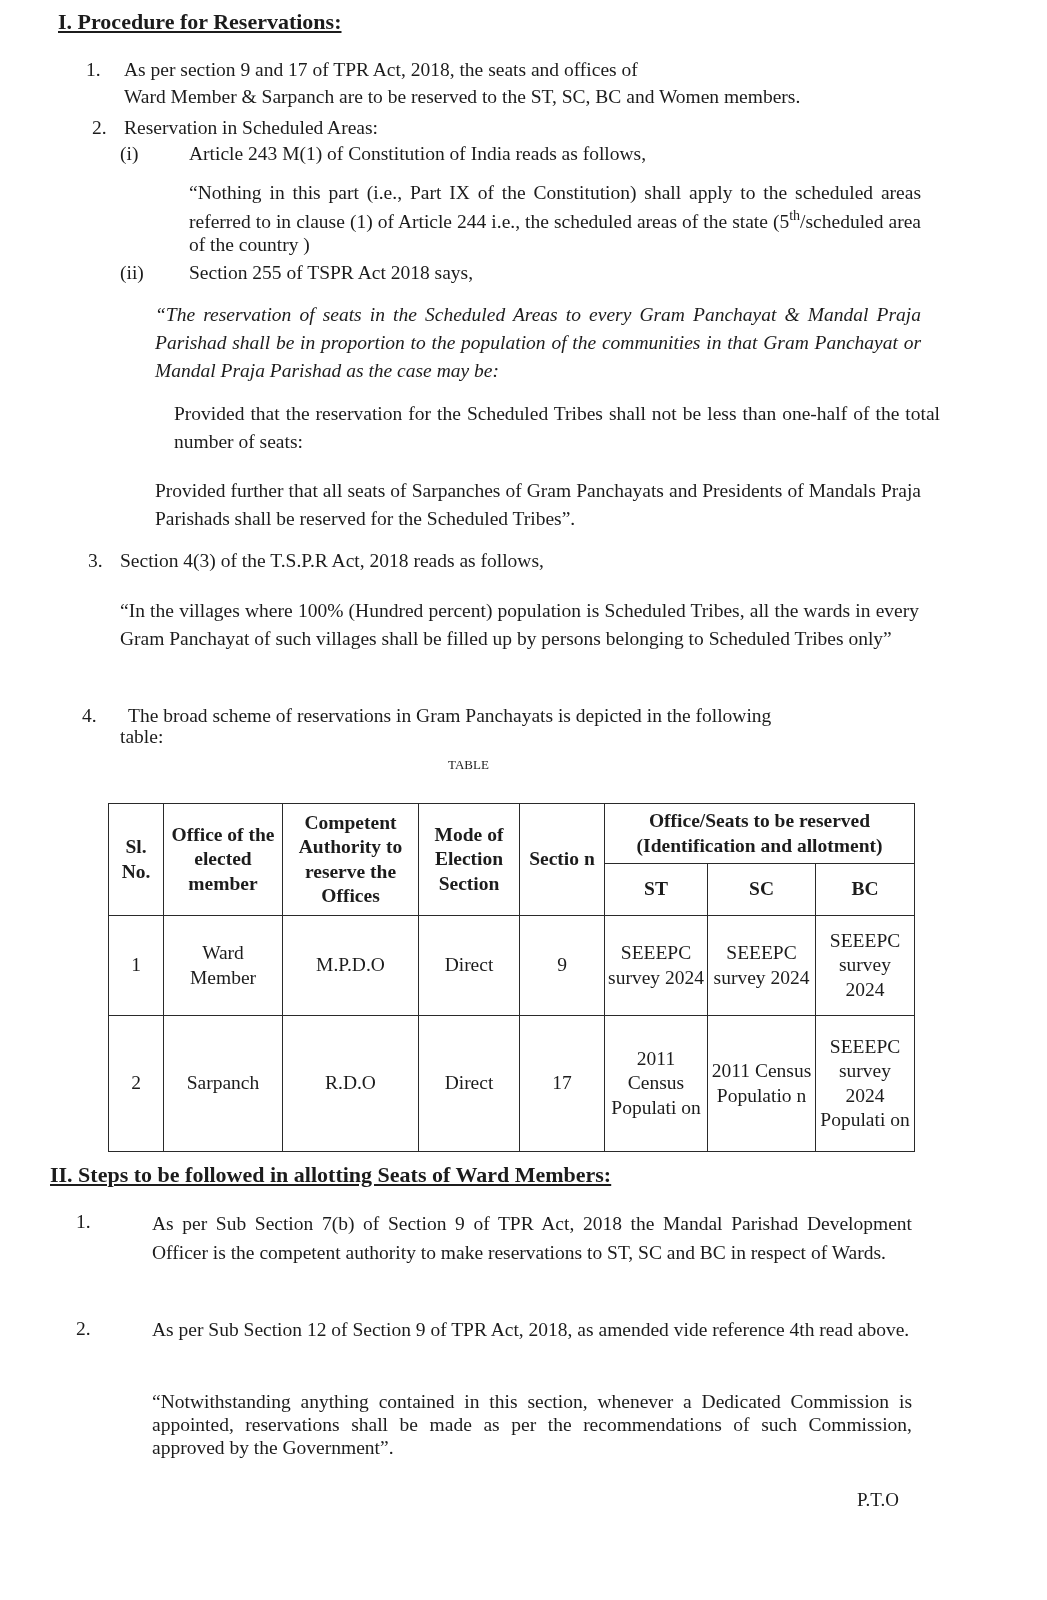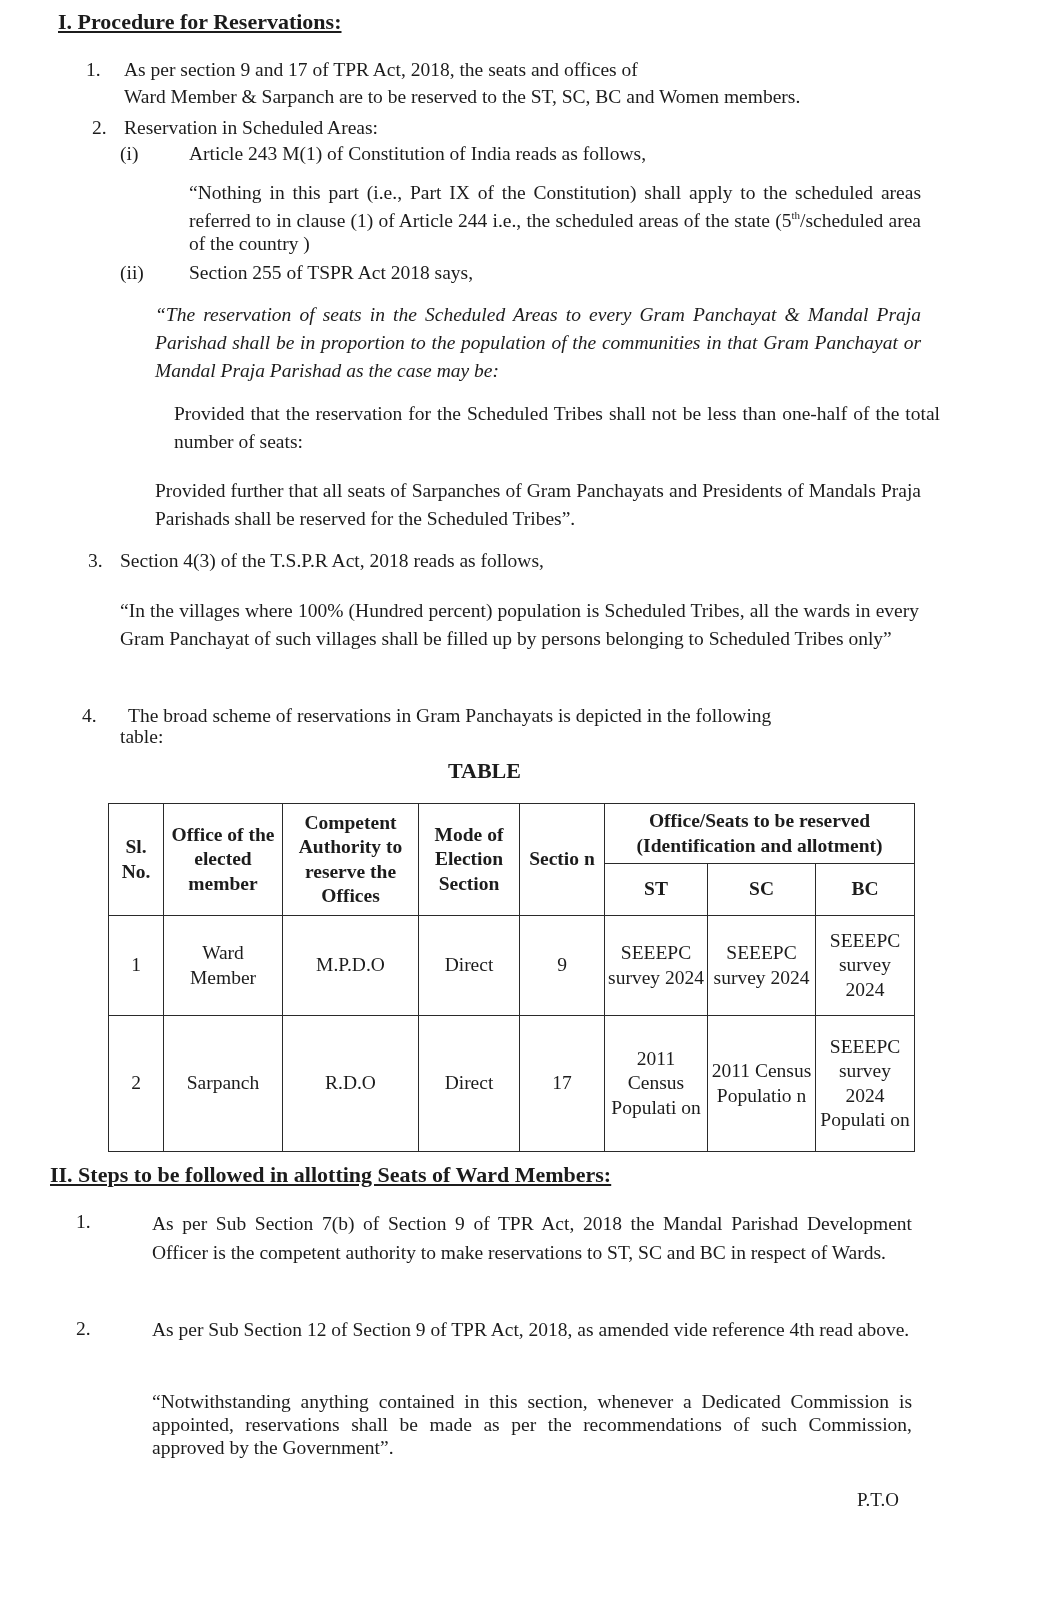--- a/index.html
+++ b/index.html
@@ -20,37 +20,37 @@
   table.sched td, table.sched th {
     border:1.3px solid #2a2a2a; text-align:center; vertical-align:middle;
     padding:2px 3px; line-height:1.25;
   }
   table.sched th { font-weight:bold; }
   .rowh1 { height:60px; }
   .rowh2 { height:52px; }
   .row1 { height:100px; }
   .row2 { height:136px; }
   .pto { position:absolute; left:857px; top:1488px; font-size:19px; }
-  .table-title { position:absolute; left:448px; top:757px; font-weight:bold; font-size:22px; }
+  .table-title { position:absolute; left:448px; top:757px; font-weight:normal; font-size:13px; }
 </style>
 </head>
 <body>
 
 <div class="abs heading" style="left:58px; top:8px;">I. Procedure for Reservations:</div>
 
 <div class="abs" style="left:86px; top:57px;">1.</div>
 <div class="abs" style="left:124px; top:57px;">As per section 9 and 17 of TPR Act, 2018, the seats and offices of</div>
 <div class="abs" style="left:124px; top:84px;">Ward Member &amp; Sarpanch are to be reserved to the ST, SC, BC and Women members.</div>
 
 <div class="abs" style="left:92px; top:115px;">2.</div>
 <div class="abs" style="left:124px; top:115px;">Reservation in Scheduled Areas:</div>
 
 <div class="abs" style="left:120px; top:141px;">(i)</div>
 <div class="abs" style="left:189px; top:141px;">Article 243 M(1) of Constitution of India reads as follows,</div>
-<div class="abs just" style="left:189px; top:181px; width:732px; line-height:23px;"><span>“Nothing in this part (i.e., Part IX of the Constitution) shall apply to the scheduled areas referred to in clause (1) of Article 244 i.e., the scheduled areas of the state (5</span><sup style="font-size:11px;">th</sup><span>/scheduled area of the country )</span></div>
+<div class="abs just" style="left:189px; top:181px; width:732px; line-height:23px;"><span>“Nothing in this part (i.e., Part IX of the Constitution) shall apply to the scheduled areas referred to in clause (1) of Article 244 i.e., the scheduled areas of the state (5</span><sup style="font-size:14px;">th</sup><span>/scheduled area of the country )</span></div>
 
 <div class="abs" style="left:120px; top:260px;">(ii)</div>
 <div class="abs" style="left:189px; top:260px;">Section 255 of TSPR Act 2018 says,</div>
 <div class="abs just" style="left:155px; top:301px; width:766px; line-height:28px;font-style:italic;">“The reservation of seats in the Scheduled Areas to every Gram Panchayat &amp; Mandal Praja Parishad shall be in proportion to the population of the communities in that Gram Panchayat or Mandal Praja Parishad as the case may be:</div>
 <div class="abs just" style="left:155px; top:400px; width:766px; line-height:28px;margin-left:19px;">Provided that the reservation for the Scheduled Tribes shall not be less than one-half of the total number of seats:</div>
 <div class="abs just" style="left:155px; top:477px; width:766px; line-height:28px;">Provided further that all seats of Sarpanches of Gram Panchayats and Presidents of Mandals Praja Parishads shall be reserved for the Scheduled Tribes”.</div>
 
 <div class="abs" style="left:88px; top:548px;">3.</div>
 <div class="abs" style="left:120px; top:548px;">Section 4(3) of the T.S.P.R Act, 2018 reads as follows,</div>
 <div class="abs just" style="left:120px; top:597px; width:799px; line-height:28px;">“In the villages where 100% (Hundred percent) population is Scheduled Tribes, all the wards in every Gram Panchayat of such villages shall be filled up by persons belonging to Scheduled Tribes only”</div>

